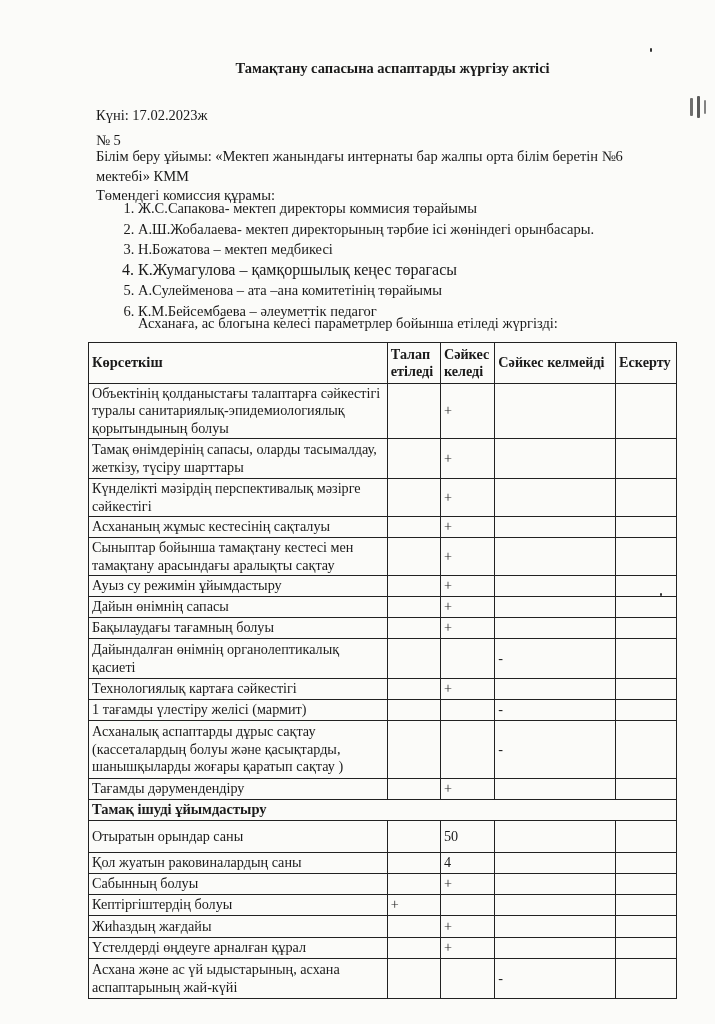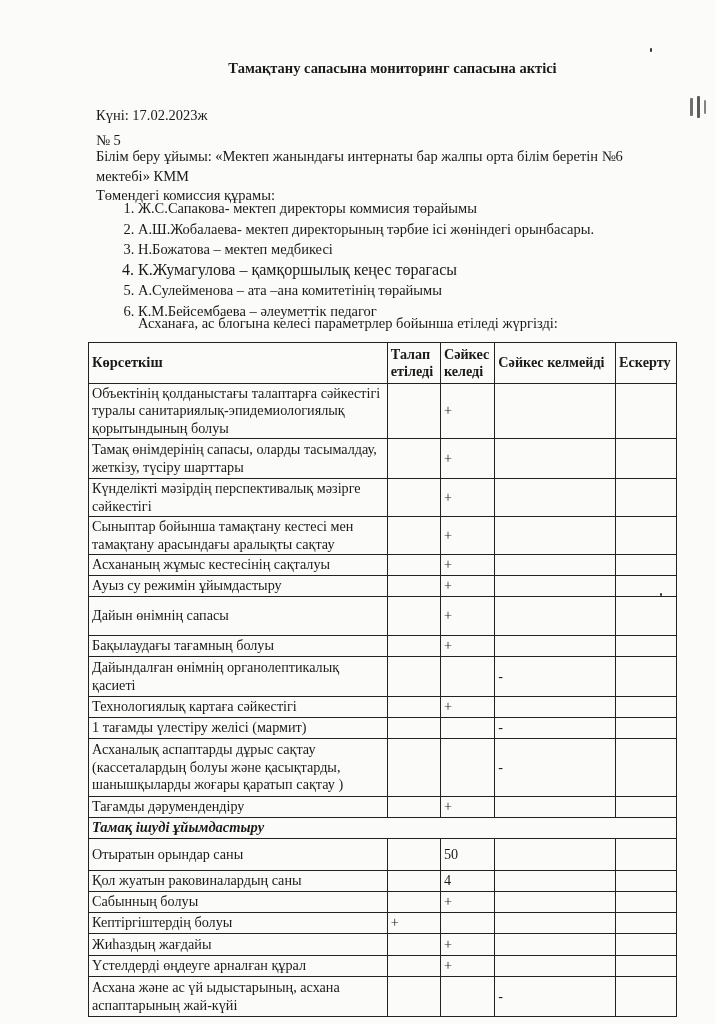--- a/index.html
+++ b/index.html
@@ -42,21 +42,21 @@
   .col3 { width: 51px; }
   .col4 { width: 116px; }
   .col5 { width: 53px; }
   td.mark { padding-left: 6px; }
   td.section { font-weight: bold; font-size: 14.5px; }
   .speck { position: absolute; background: #333; border-radius: 1px; }
 </style>
 </head>
 <body>
 
-<div class="title">Тамақтану сапасына мониторинг сапасына актісі</div>
+<div class="title">Тамақтану сапасына аспаптарды жүргізу актісі</div>
 
 <div class="meta m-date">Күні: 17.02.2023ж</div>
 <div class="meta m-num">№ 5</div>
 <div class="meta m-org">Білім беру ұйымы: «Мектеп жанындағы интернаты бар жалпы орта білім беретін №6 мектебі» КММ</div>
 <div class="meta m-comm">Төмендегі комиссия құрамы:</div>
 
 <ol class="commission">
   <li>Ж.С.Сапакова- мектеп директоры коммисия төрайымы</li>
   <li>А.Ш.Жобалаева- мектеп директорының тәрбие ісі жөніндегі орынбасары.</li>
   <li>Н.Божатова – мектеп медбикесі</li>
@@ -99,42 +99,42 @@
         <td class="mark"></td>
         <td class="mark"></td>
       </tr>
       <tr style="height: 38px;">
         <td>Күнделікті мәзірдің перспективалық мәзірге сәйкестігі</td>
         <td class="mark"></td>
         <td class="mark">+</td>
         <td class="mark"></td>
         <td class="mark"></td>
       </tr>
+      <tr style="height: 21px;">
+        <td>Асхананың жұмыс кестесінің сақталуы</td>
+        <td class="mark"></td>
+        <td class="mark">+</td>
+        <td class="mark"></td>
+        <td class="mark"></td>
+      </tr>
       <tr style="height: 38px;">
         <td>Сыныптар бойынша тамақтану кестесі мен тамақтану арасындағы аралықты сақтау</td>
         <td class="mark"></td>
         <td class="mark">+</td>
         <td class="mark"></td>
         <td class="mark"></td>
       </tr>
       <tr style="height: 21px;">
-        <td>Асхананың жұмыс кестесінің сақталуы</td>
-        <td class="mark"></td>
-        <td class="mark">+</td>
-        <td class="mark"></td>
-        <td class="mark"></td>
-      </tr>
-      <tr style="height: 21px;">
         <td>Ауыз су режимін ұйымдастыру</td>
         <td class="mark"></td>
         <td class="mark">+</td>
         <td class="mark"></td>
         <td class="mark"></td>
       </tr>
-      <tr style="height: 39px;">
+      <tr style="height: 21px;">
         <td>Дайын өнімнің сапасы</td>
         <td class="mark"></td>
         <td class="mark">+</td>
         <td class="mark"></td>
         <td class="mark"></td>
       </tr>
       <tr style="height: 21px;">
         <td>Бақылаудағы тағамның болуы</td>
         <td class="mark"></td>
         <td class="mark">+</td>
@@ -169,21 +169,21 @@
         <td class="mark">-</td>
         <td class="mark"></td>
       </tr>
       <tr style="height: 21px;">
         <td>Тағамды дәрумендендіру</td>
         <td class="mark"></td>
         <td class="mark">+</td>
         <td class="mark"></td>
         <td class="mark"></td>
       </tr>
-      <tr style="height: 21px; font-style: italic;">
+      <tr style="height: 21px;">
         <td colspan="5" class="section">Тамақ ішуді ұйымдастыру</td>
       </tr>
       <tr style="height: 32px;">
         <td>Отыратын орындар саны</td>
         <td class="mark"></td>
         <td class="mark">50</td>
         <td class="mark"></td>
         <td class="mark"></td>
       </tr>
       <tr style="height: 21px; margin-left: 20px;">

